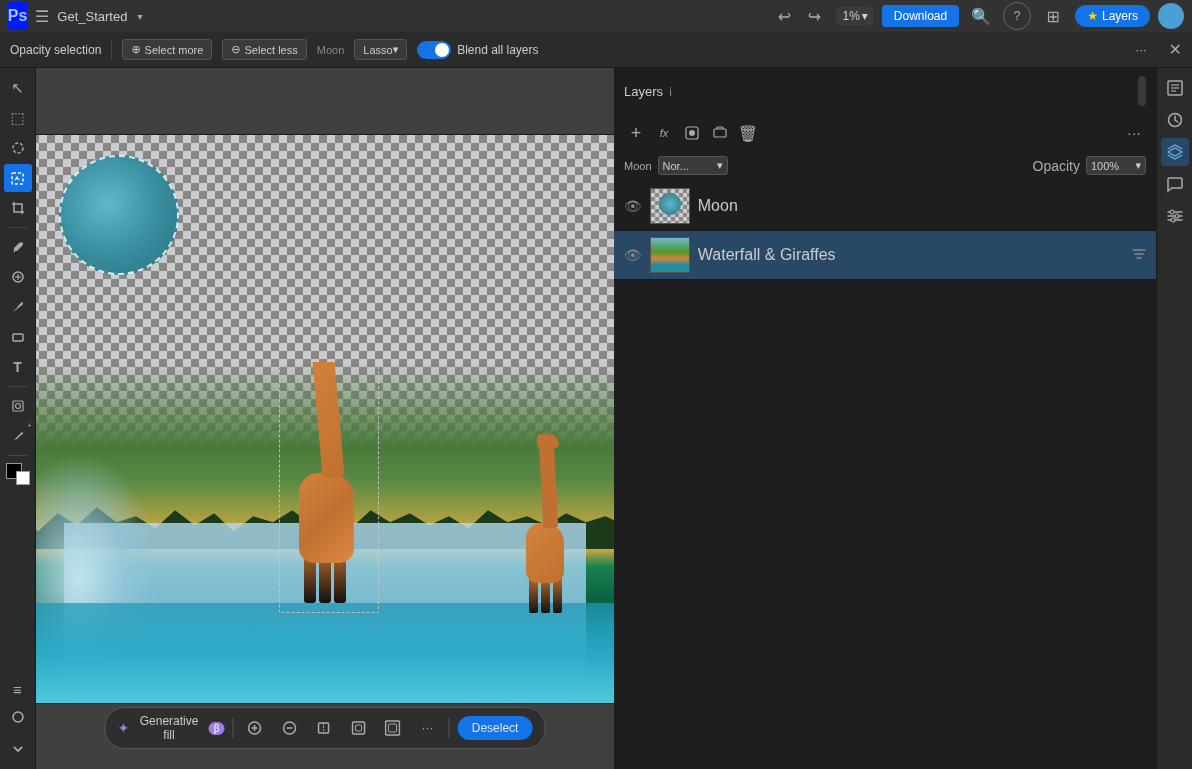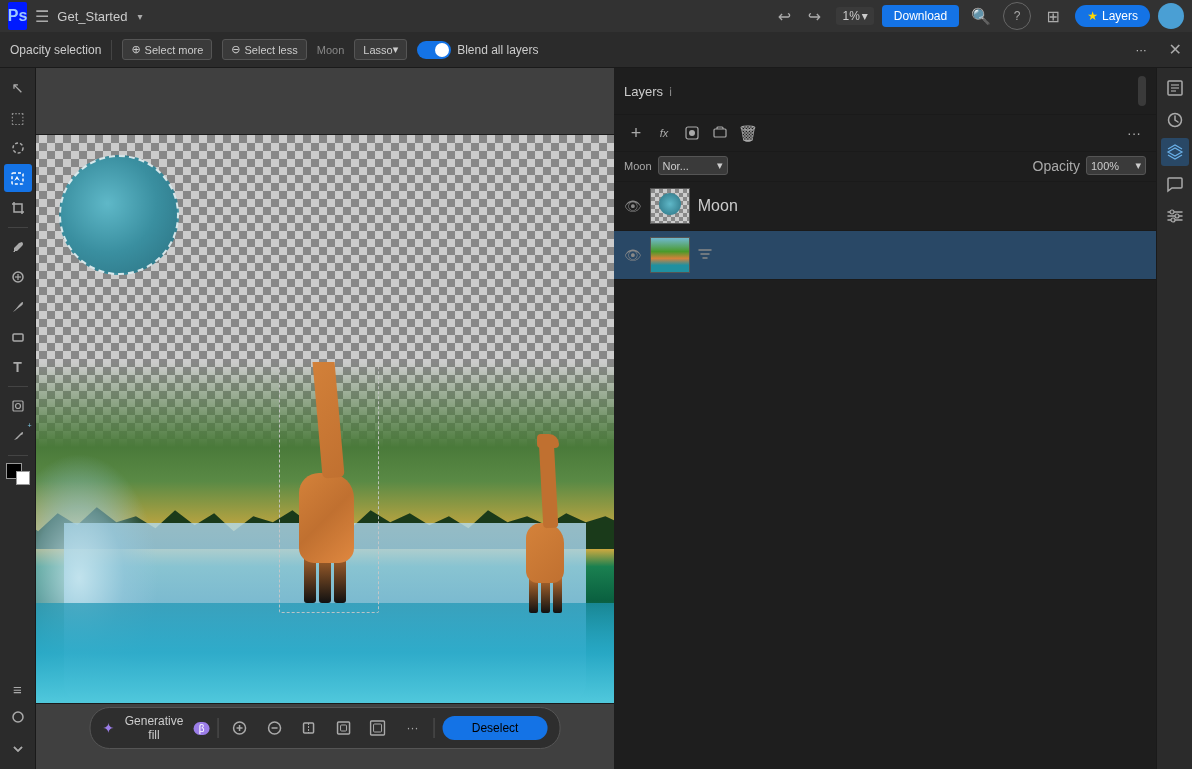--- a/index.html
+++ b/index.html
@@ -206,21 +206,21 @@
       font-size: 12px;
       cursor: pointer;
       display: flex;
       align-items: center;
       gap: 6px;
     }
     .sparkle-icon { color: #9b7de8; font-size: 14px; }
     .gen-badge { background: #9b7de8; color: #fff; font-size: 10px; padding: 1px 5px; border-radius: 8px; }
     .bottom-icon-btn { background: none; border: none; color: #aaa; cursor: pointer; width: 28px; height: 28px; display: flex; align-items: center; justify-content: center; border-radius: 3px; font-size: 16px; }
     .bottom-divider { width: 1px; height: 20px; background: #555; }
-    .deselect-btn { background: #1473e6; color: #000000; border: none; border-radius: 14px; padding: 5px 29px; font-size: 12px; cursor: pointer; }
+    .deselect-btn { background: #1473e6; color: #e5e5e5; border: none; border-radius: 14px; padding: 5px 14px; font-size: 12px; cursor: pointer; }
 
     
     .right-icons { width: 36px; background: #2b2b2b; border-left: 1px solid #1a1a1a; display: flex; flex-direction: column; align-items: center; padding: 6px 0; gap: 4px; flex-shrink: 0; }
     .right-panel-container { display: flex; flex: 1; overflow: hidden; }
 
     
     .layers-panel { flex: 1; display: flex; flex-direction: column; overflow: hidden; }
     .layers-header { padding: 8px 10px; display: flex; align-items: center; gap: 6px; border-bottom: 1px solid #1a1a1a; }
     .layers-title { font-size: 13px; color: #ccc; font-weight: 500; }
     .info-icon { color: #888; font-size: 12px; }
@@ -515,20 +515,21 @@
             <div class="moon-thumb"></div>
           </div>
           <span class="layer-name">Moon</span>
         </div>
 
         <div class="layer-item active">
           <span class="layer-visibility">👁</span>
           <div class="waterfall-thumb">
             <div class="waterfall-thumb-img"></div>
           </div>
+          <span class="layer-name">Waterfall &amp; Giraffes</span>
           <span class="layer-filter-icon">
             <svg width="14" height="14" viewBox="0 0 14 14" fill="#888">
                 <path d="M1 3 H13 M3 7 H11 M5 11 H9" stroke="#888" stroke-width="1.5" fill="none" stroke-linecap="round"></path>
               </svg>
           </span>
         </div>
       </div>
     </div>
 
     <div class="right-icons">

